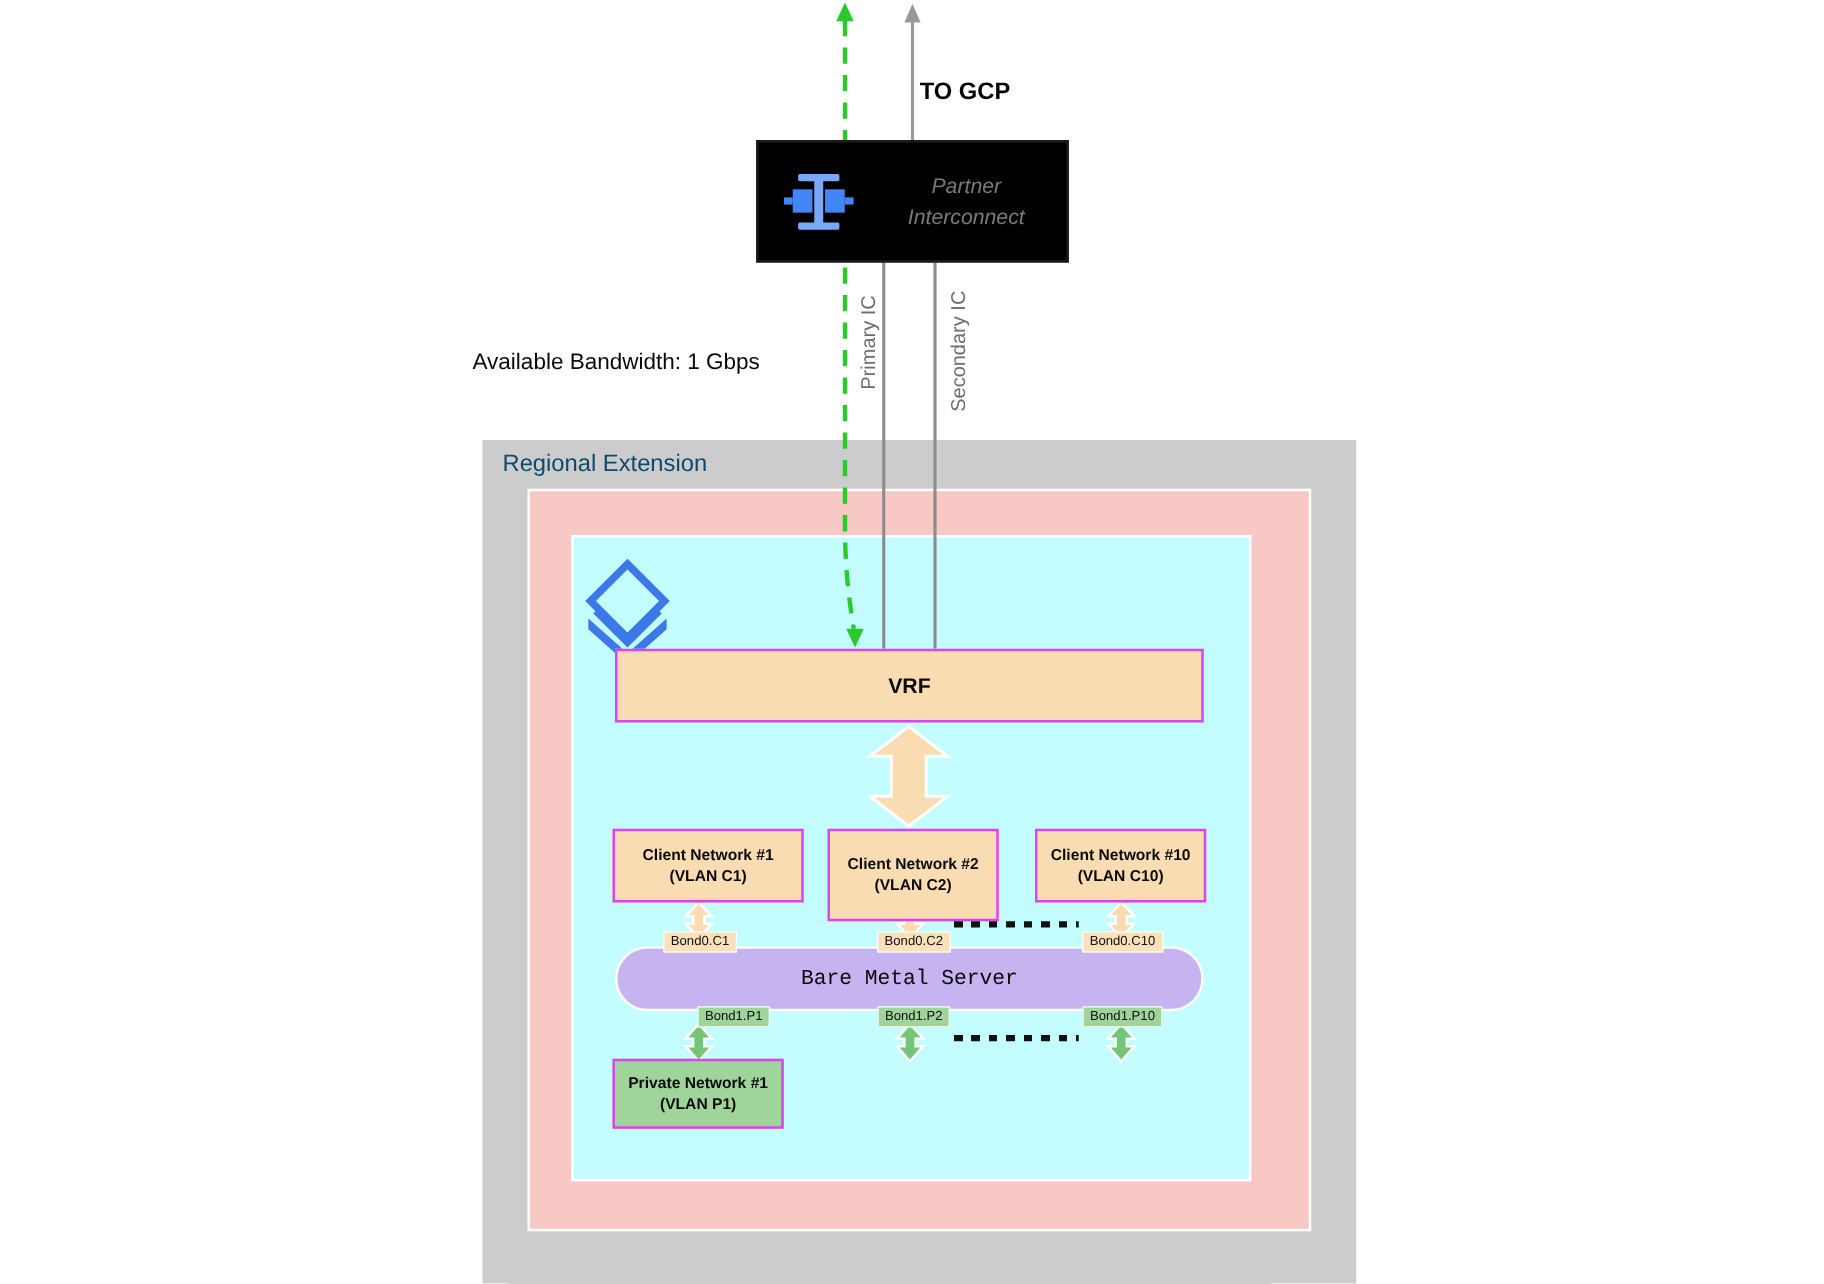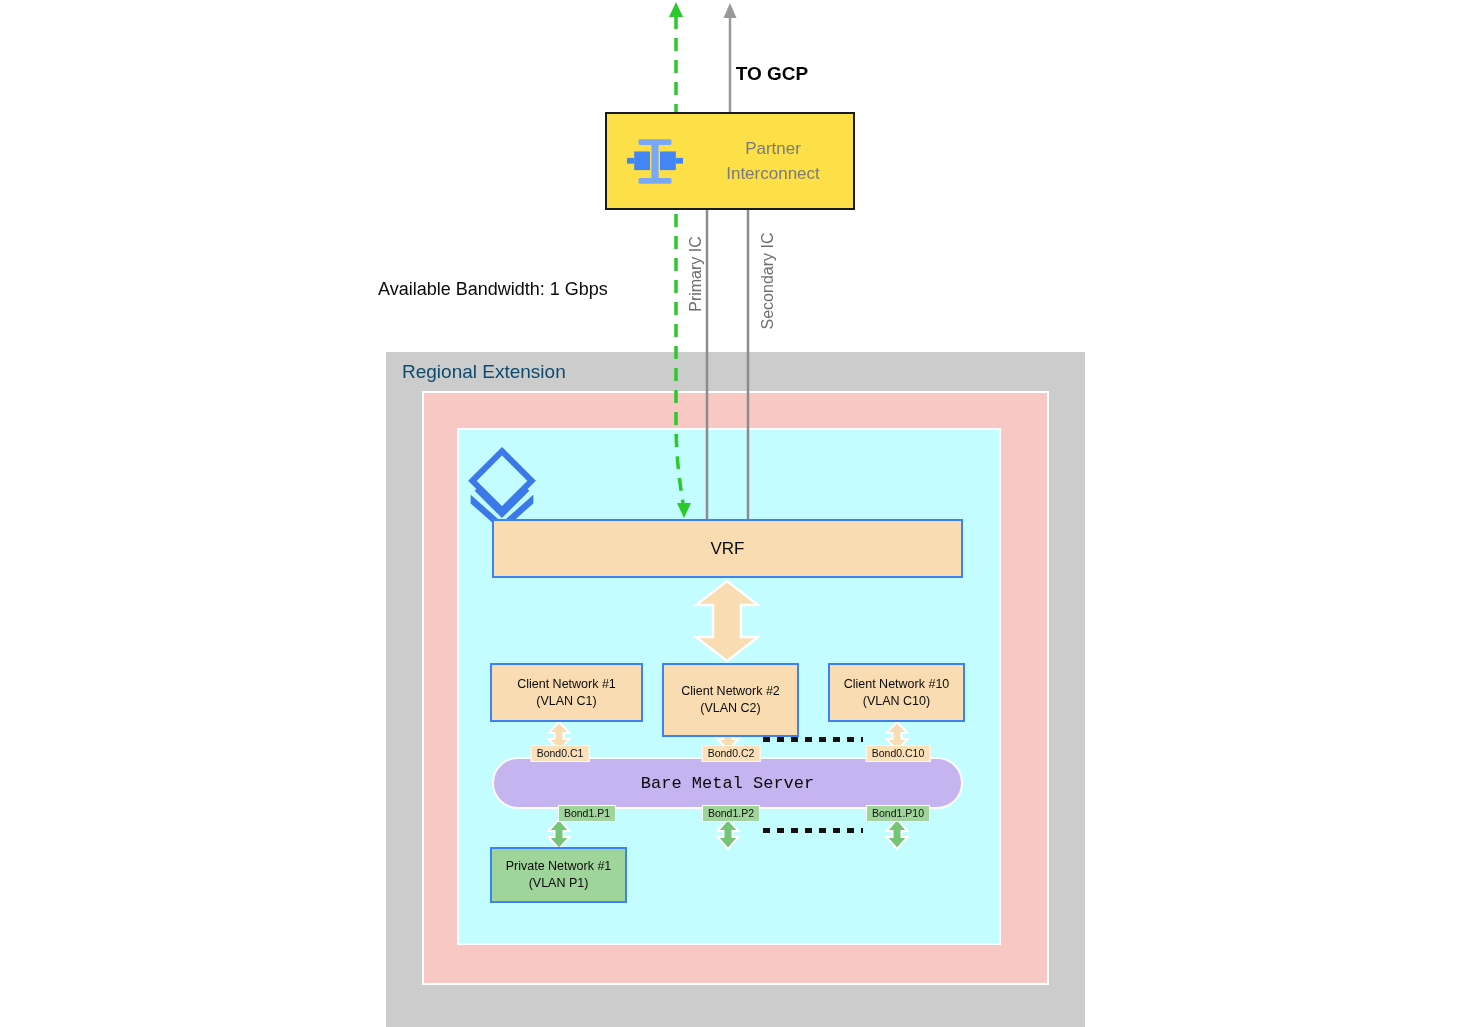--- a/index.html
+++ b/index.html
@@ -9,32 +9,32 @@
   }
   .abs{position:absolute;box-sizing:border-box;}
   
   .region-gray{left:386px;top:352px;width:699px;height:675px;background:#cccccc;z-index:1;}
   .region-pink{left:422px;top:391px;width:627px;height:594px;background:#f8c8c5;border:2px solid #ffffff;z-index:1;}
   .region-cyan{left:457px;top:428px;width:544px;height:517px;background:#c3fdff;border:2px solid #fdfdfd;z-index:1;}
   .region-title{left:402px;top:361px;font-size:19px;color:#0c4a6e;z-index:2;}
   
   .overlay{left:0;top:0;width:1459px;height:1027px;z-index:3;pointer-events:none;}
   
-  .pi-box{left:605px;top:112px;width:250px;height:98px;background:#fde047;border:2px solid #1a1a1a;
-    display:flex;align-items:center;padding-left:20px;gap:24px;z-index:4;}
+  .pi-box{left:605px;top:112px;width:250px;height:98px;background:#000000;border:2px solid #1a1a1a;
+    display:flex;align-items:center;padding-left:20px;gap:24px;z-index:4;font-style:italic;}
   .pi-text{flex:1;text-align:center;font-size:17px;line-height:25px;color:#7a7a7a;margin-right:14px;}
   
   .to-gcp{left:733px;top:63px;width:78px;text-align:center;font-size:19px;font-weight:bold;color:#000000;z-index:5;}
   .bandwidth{left:378px;top:279px;font-size:18px;color:#0a0a0a;z-index:5;}
   .ic-label{font-size:16px;color:#6e6e6e;text-align:center;transform:rotate(-90deg);z-index:5;}
   .primary-ic{left:646px;top:265px;width:100px;}
   .secondary-ic{left:708px;top:272px;width:120px;}
   
-  .nbox{border:2px solid #3b82f6;display:flex;flex-direction:column;align-items:center;
-    justify-content:center;text-align:center;color:#0a0a0a;z-index:4;}
+  .nbox{border:2px solid #d946ef;display:flex;flex-direction:column;align-items:center;
+    justify-content:center;text-align:center;color:#0a0a0a;z-index:4;font-weight:bold;}
   .vrf{left:492px;top:519px;width:471px;height:59px;background:#fadcb2;font-size:17px;}
   .netbox{font-size:12.5px;line-height:17px;}
   .client{background:#fadcb2;}
   .private{background:#9fd49b;}
   .server{left:492px;top:757px;width:471px;height:52px;background:#c5b4f0;border-radius:27px;
     border:2px solid #fbfbfb;display:flex;align-items:center;justify-content:center;
     font-size:17px;color:#0a0a0a;z-index:4;font-family:Liberation Mono, monospace;}
   
   .bond{transform:translateX(-50%);font-size:10.5px;padding:1px 5px 2px 5px;color:#111111;
     border:1px solid #fdfdfd;white-space:nowrap;z-index:6;}

